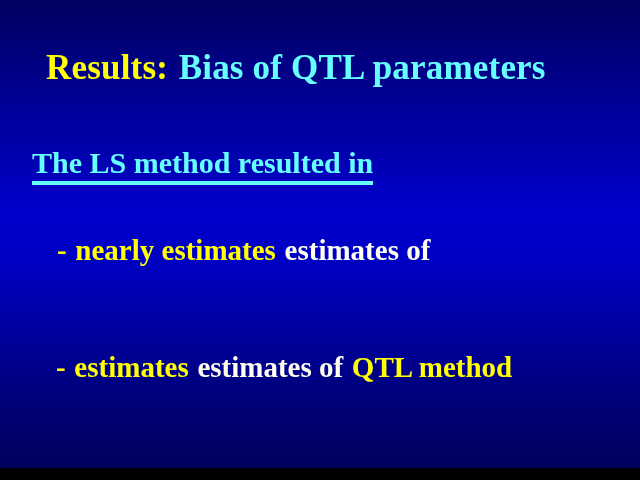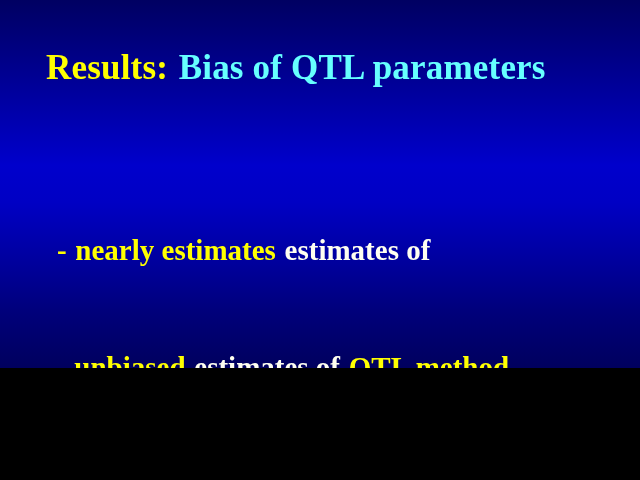--- a/index.html
+++ b/index.html
@@ -4,21 +4,21 @@
 <title>Slide</title>
 <style>
   html, body {
     margin: 0;
     padding: 0;
     background: #000000;
   }
   #slide {
     position: relative;
     width: 640px;
-    height: 368px;
+    height: 468px;
     overflow: hidden;
     
     background: linear-gradient(to bottom,
         #000062 0%,
         #00007e 12%,
         #0000a4 28%,
         #0000cc 45%,
         #0000c4 55%,
         #0000a0 70%,
         #00007a 85%,
@@ -79,23 +79,26 @@
 </style>
 </head>
 <body>
 
 <div id="slide">
 
   <div class="line" id="title-line">
     <span class="t-yellow">Results:</span><span class="sp"></span><span class="t-cyan">Bias of QTL parameters</span>
   </div>
 
+  <div class="line" id="subhead-line">
+    <span id="subhead-text">The LS method resulted in</span>
+  </div>
 
   <div class="line" id="bullet1-line1">
     <span class="dash">-</span><span class="sp"></span><span class="t-yellow">nearly estimates</span><span class="sp"></span><span class="t-ivory">estimates of</span>
   </div>
 
 
   <div class="line" id="bullet2-line1">
-    <span class="dash">-</span><span class="sp"></span><span class="t-yellow">unbiased</span><span class="sp"></span><span class="t-ivory">estimates of</span><span class="sp"></span><span class="t-yellow">QTL method</span>
+    <span class="dash">-</span><span class="sp"></span><span class="t-yellow">estimates</span><span class="sp"></span><span class="t-ivory">estimates of</span><span class="sp"></span><span class="t-yellow">QTL method</span>
   </div>
 
 </div>
 
 </body></html>

